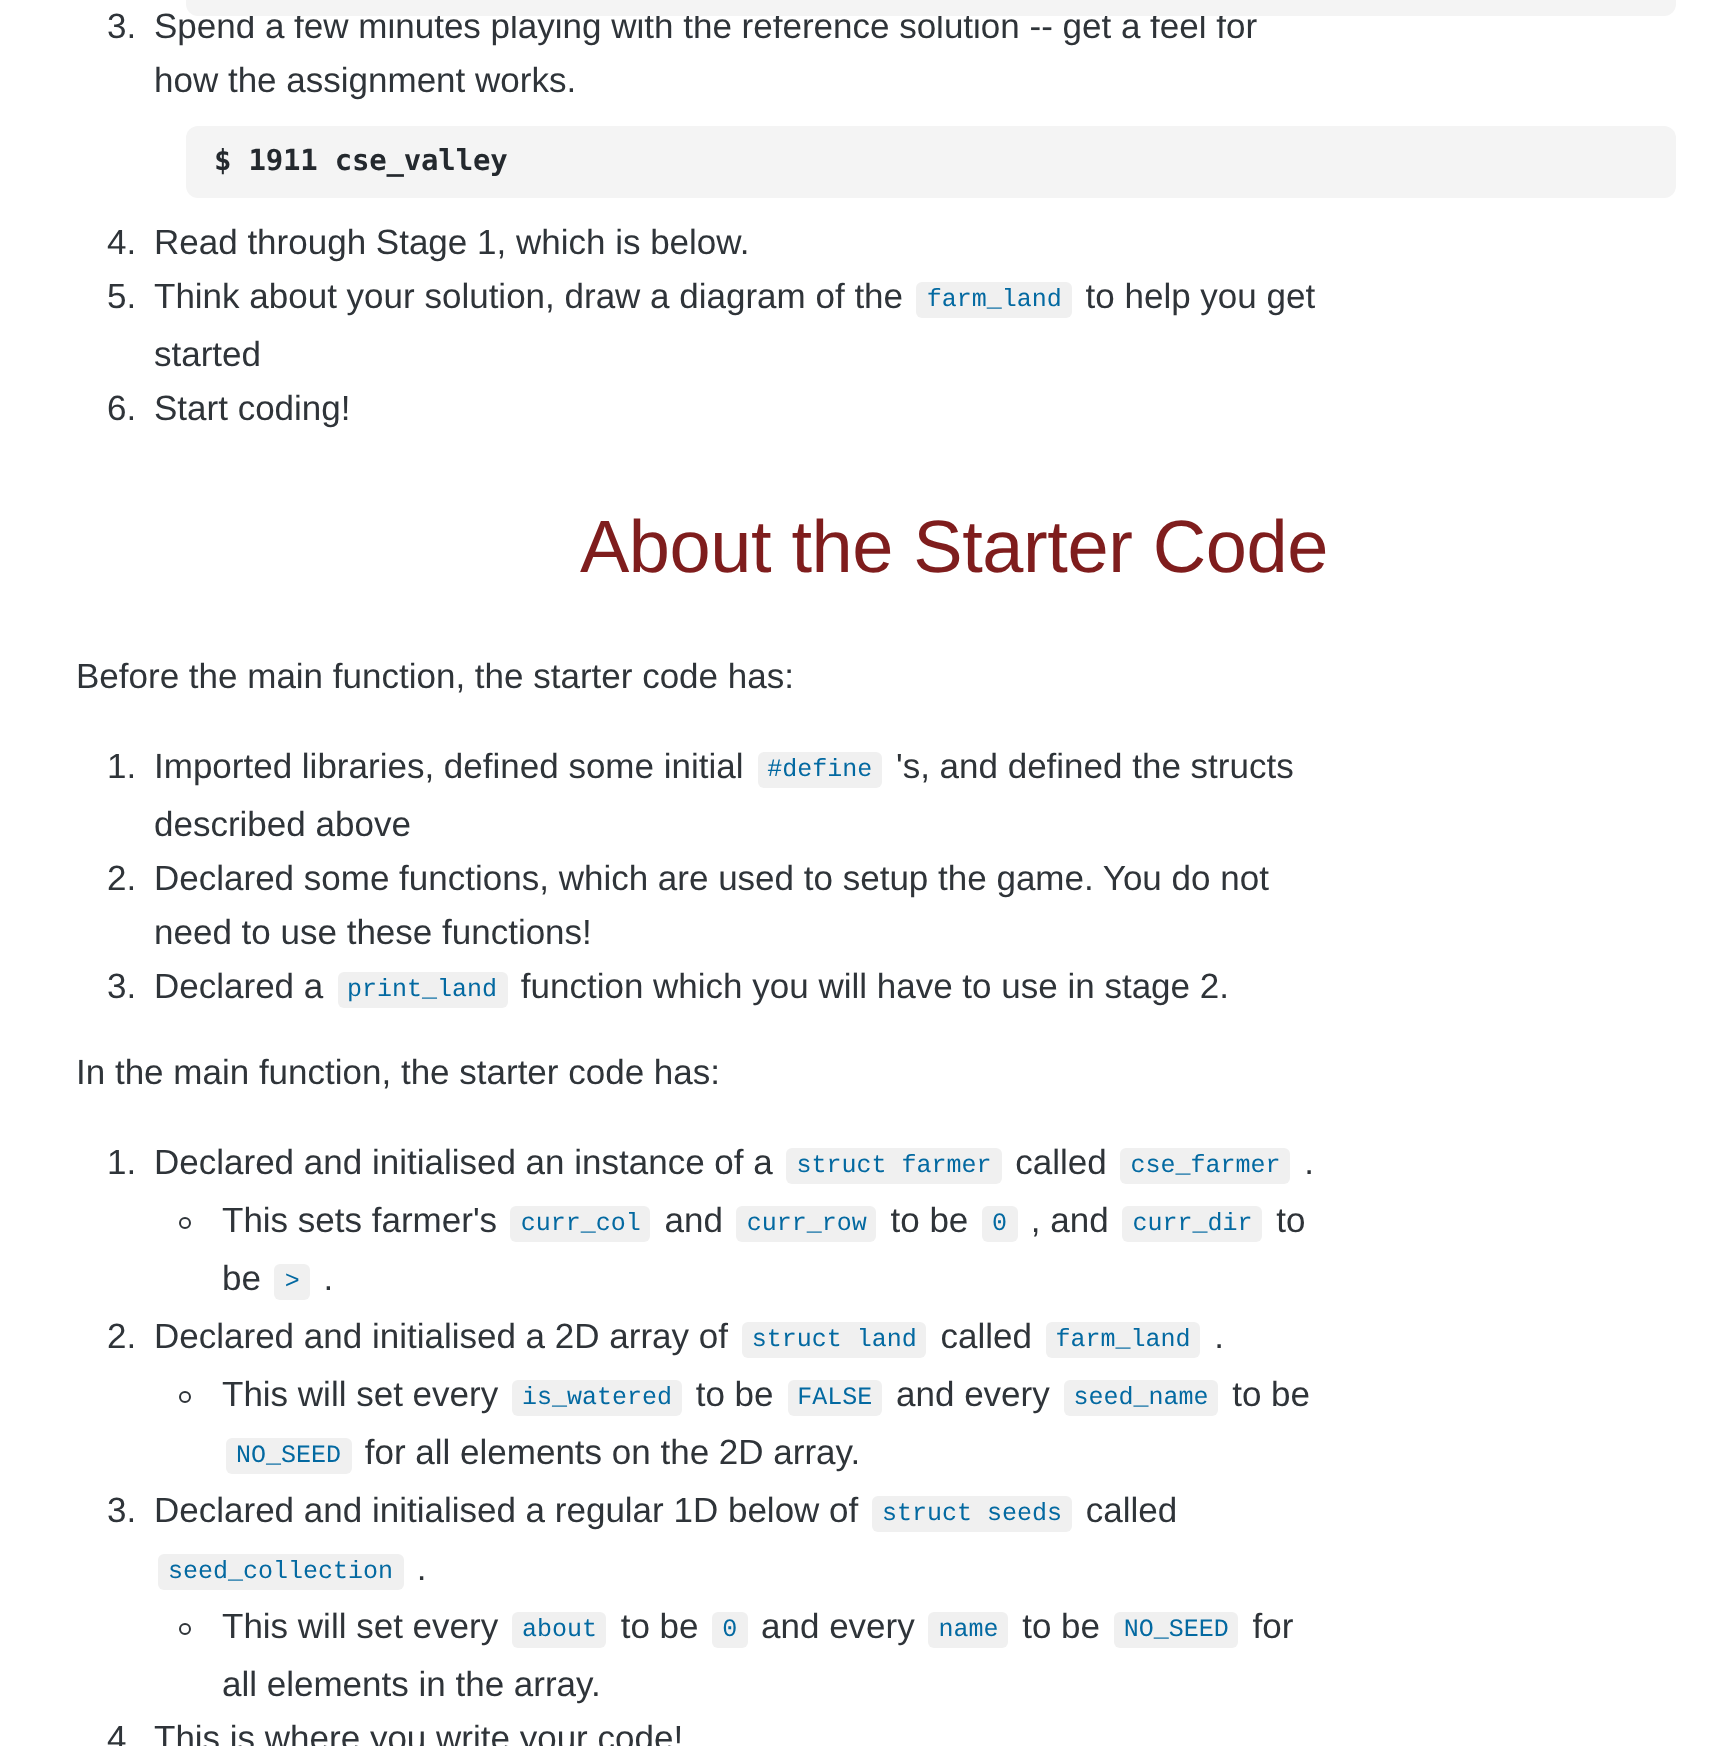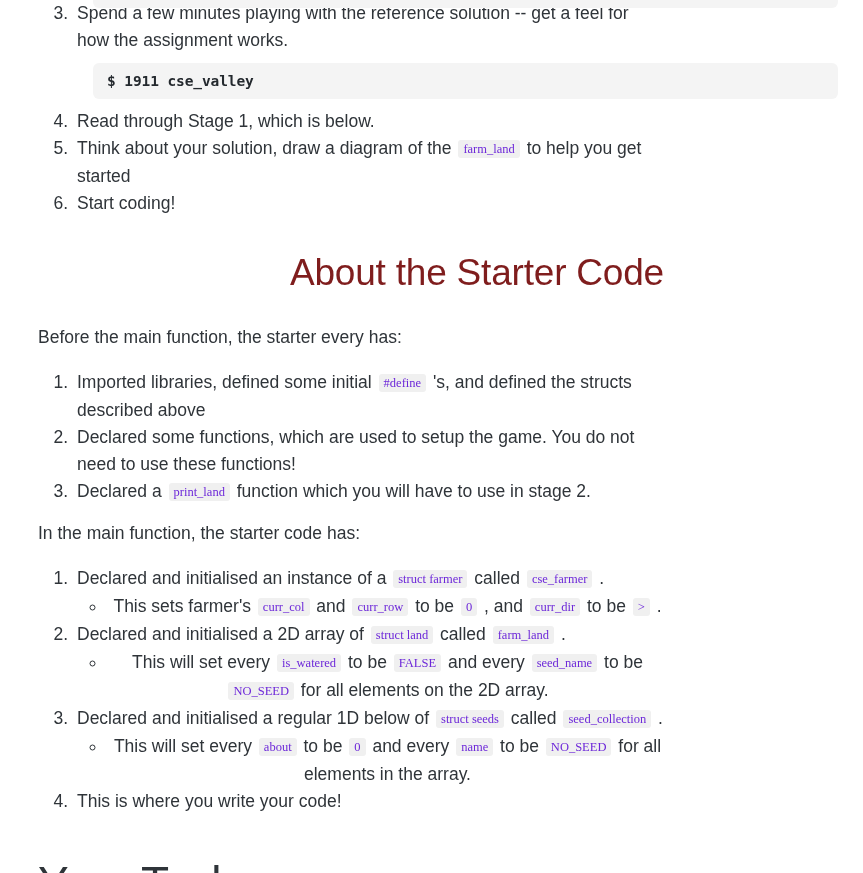--- a/index.html
+++ b/index.html
@@ -47,23 +47,23 @@
     font-family: "DejaVu Sans Mono", "Liberation Mono", monospace;
     font-size: 14.5px;
     font-weight: bold;
     color: #24292e;
     letter-spacing: -0.1px;
     white-space: pre;
   }
 
   
   code.inline {
-    font-family: Liberation Serif, serif;
+    font-family: Liberation Mono, monospace;
     font-size: 12.5px;
-    color: #6d28d9;
+    color: #0369a1;
     background: #f0f0f0;
     border-radius: 3px;
     padding: 2px 5px;
     margin: 0 2px;
     white-space: pre;
     vertical-align: 1px;
   }
 
   
   ol.top, ol.sub {
@@ -78,21 +78,20 @@
     padding-left: 4px;
   }
   ol.top > li::marker, ol.sub > li::marker {
     color: #2f3439;
   }
 
   ul.nested {
     margin: 0;
     padding: 0 0 0 30px;
     list-style-type: circle;
-    text-align: center;
   }
   ul.nested > li {
     font-size: 17.5px;
     line-height: 27px;
     padding-left: 4px;
   }
 
   
   h2.blue-heading {
     color: #7f1d1d;
@@ -147,21 +146,21 @@
       <span>Think about your solution, draw a diagram of the </span><code class="inline">farm_land</code><span> to help you get started</span>
     </li>
     <li>
       <span>Start coding!</span>
     </li>
   </ol>
 
   <h2 class="blue-heading">About the Starter Code</h2>
 
 
-  <p class="body">Before the main function, the starter every has:</p>
+  <p class="body">Before the main function, the starter code has:</p>
 
   <ol class="sub">
     <li>
       <span>Imported libraries, defined some initial </span><code class="inline">#define</code><span> 's, and defined the structs described above</span>
     </li>
     <li>
       <span>Declared some functions, which are used to setup the game. You do not need to use these functions!</span>
     </li>
     <li>
       <span>Declared a </span><code class="inline">print_land</code><span> function which you will have to use in stage 2.</span>

